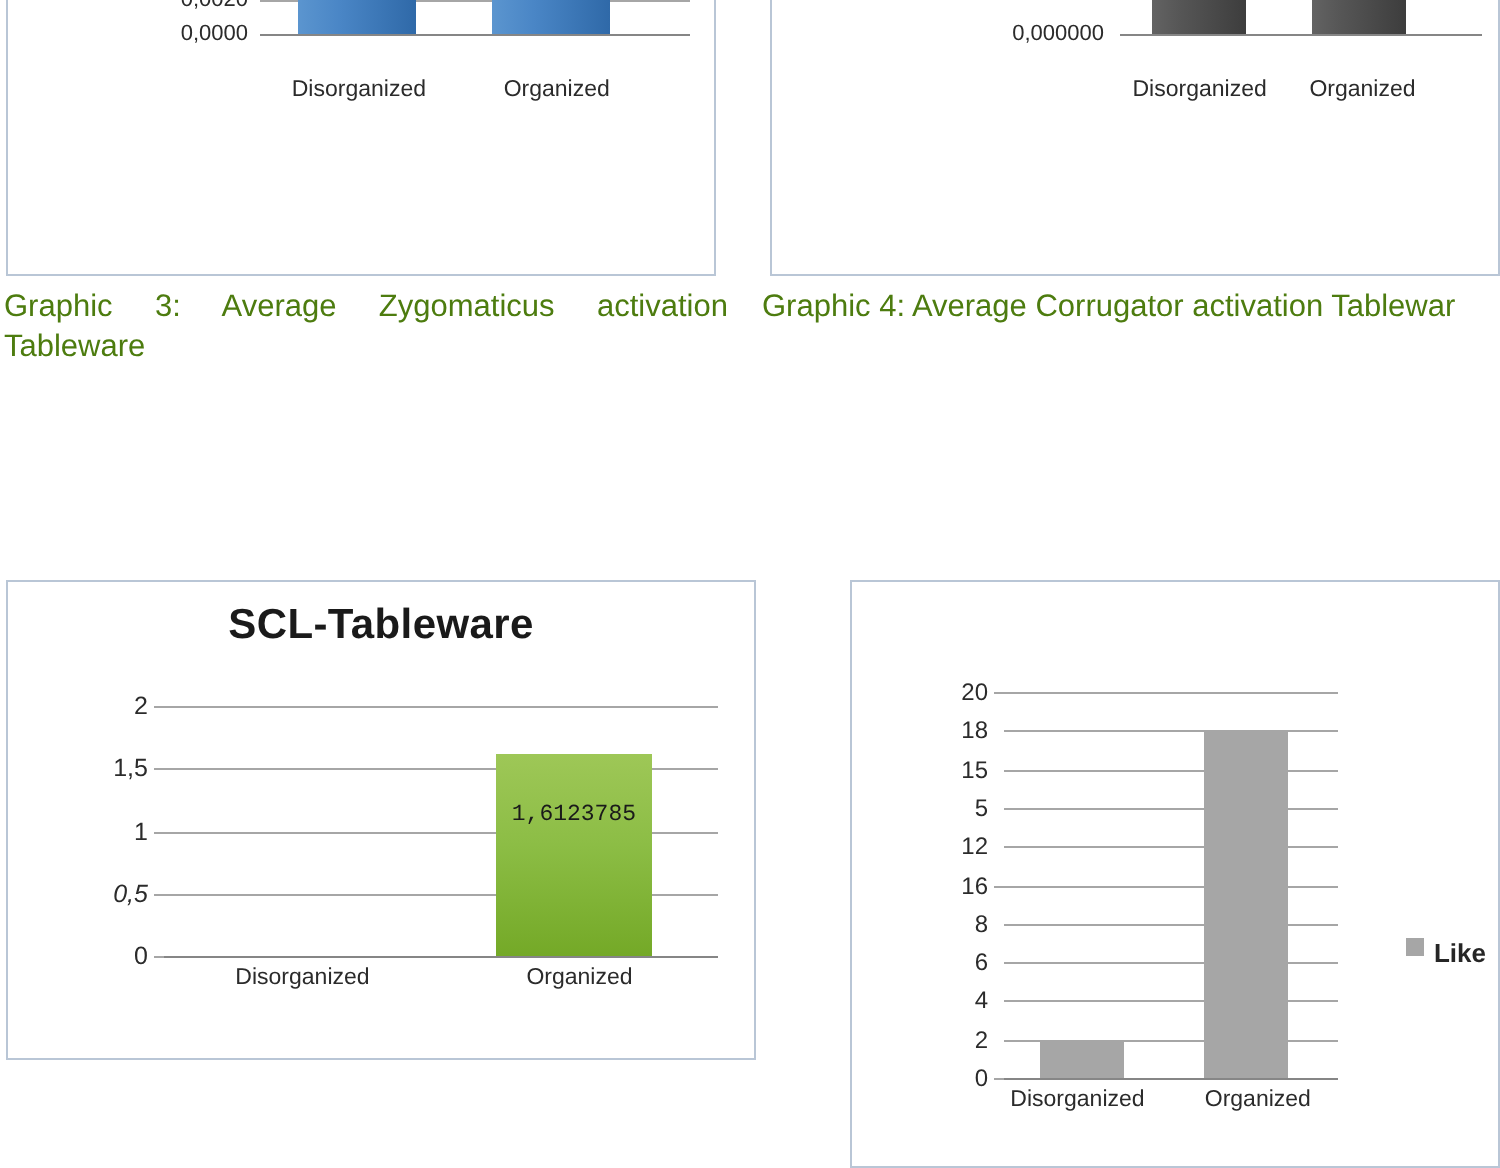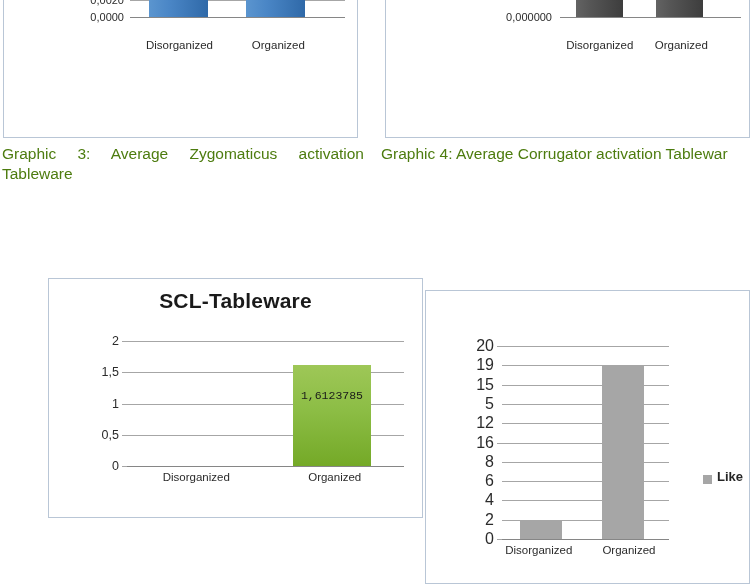--- a/index.html
+++ b/index.html
@@ -37,49 +37,49 @@
     color:#1a1a1a;white-space:nowrap;
   }
   .cat{
     position:absolute;text-align:center;color:#2b2b2b;white-space:nowrap;
   }
   .caption{
     position:absolute;
     font-family:Liberation Sans, sans-serif;
     color:#4d7c0f;line-height:1.30;
   }
-  .legend{position:absolute;display:flex;align-items:flex-end;gap:5px;}
+  .legend{position:absolute;display:flex;align-items:flex-start;gap:5px;}
   .legend .swatch{width:9px;height:9px;display:inline-block;}
   .legend .ltext{color:#262626;font-weight:bold;}
 
   
   #c-zygo{left:3px;top:-86px;width:355px;height:224px;}
   #c-zygo .plot-wrap{left:68px;right:12px;top:28px;height:92px;}
   #c-zygo .ylabels span{font-size:11px;}
   #c-zygo .cat{font-size:11.5px;top:96px;}
 
   
   #c-corr{left:385px;top:-86px;width:365px;height:224px;}
   #c-corr .plot-wrap{left:94px;right:8px;top:28px;height:92px;}
   #c-corr .ylabels span{font-size:11px;}
   #c-corr .cat{font-size:11.5px;top:96px;}
 
   
-  #c-scl{left:3px;top:278px;width:375px;height:240px;margin-left:45px;}
+  #c-scl{left:3px;top:290px;width:375px;height:240px;}
   #c-scl .chart-title{font-size:21px;margin-top:10px;letter-spacing:.2px;}
   #c-scl .plot-wrap{left:48px;right:18px;top:62px;height:125px;}
   #c-scl .ylabels span{font-size:12.5px;}
   #c-scl .cat{font-size:11.5px;top:130px;}
   #c-scl .bar-label{font-size:11.5px;top:24px;}
 
   
   #c-stim{left:425px;top:290px;width:325px;height:294px;}
   #c-stim .chart-title{font-size:20px;margin-top:10px;}
   #c-stim .plot-wrap{left:48px;right:80px;top:55px;height:193px;}
-  #c-stim .ylabels span{font-size:16px;}
+  #c-stim .ylabels span{font-size:12px;}
   #c-stim .cat{font-size:11.5px;top:198px;}
 </style>
 </head>
 <body>
 
 <div class="panel framed" id="c-zygo">
   <div class="plot-wrap">
     <div class="ylabels" style="width:52px;">
 
       <span style="top:61.5%;">0,0020</span>
@@ -134,21 +134,21 @@
 
 <div class="caption" id="cap4" style="left:381px;top:144px;width:375px;font-size:15.5px;white-space:nowrap;">Graphic 4: Average Corrugator activation Tablewar</div>
 
 <div class="panel framed" id="c-scl">
   <div class="chart-title">SCL-Tableware</div>
   <div class="plot-wrap">
     <div class="ylabels" style="width:22px;">
       <span style="top:0%;">2</span>
       <span style="top:25%;">1,5</span>
       <span style="top:50%;">1</span>
-      <span style="top:75%;">0,5</span>
+      <span style="top:75%;font-style:italic;">0,5</span>
       <span style="top:100%;">0</span>
     </div>
     <div class="plot" style="left:30px;">
       <div class="gridline" style="top:0%;"></div>
       <div class="gridline" style="top:25%;"></div>
       <div class="gridline" style="top:50%;"></div>
       <div class="gridline" style="top:75%;"></div>
       <div class="axisline" style="top:100%;"></div>
       <div class="ytick" style="top:0%;"></div>
       <div class="ytick" style="top:25%;"></div>
@@ -164,21 +164,21 @@
       <div class="cat" style="left:1%;width:48%;">Disorganized</div>
       <div class="cat" style="left:51%;width:48%;">Organized</div>
     </div>
   </div>
 </div>
 
 <div class="panel framed" id="c-stim">
   <div class="plot-wrap">
     <div class="ylabels" style="width:20px;">
       <span style="top:0%;">20</span>
-      <span style="top:10%;">19</span>
+      <span style="top:10%;">18</span>
       <span style="top:20%;">15</span>
       <span style="top:30%;">5</span>
       <span style="top:40%;">12</span>
       <span style="top:50%;">16</span>
       <span style="top:60%;">8</span>
       <span style="top:70%;">6</span>
       <span style="top:80%;">4</span>
       <span style="top:90%;">2</span>
       <span style="top:100%;">0</span>
     </div>

